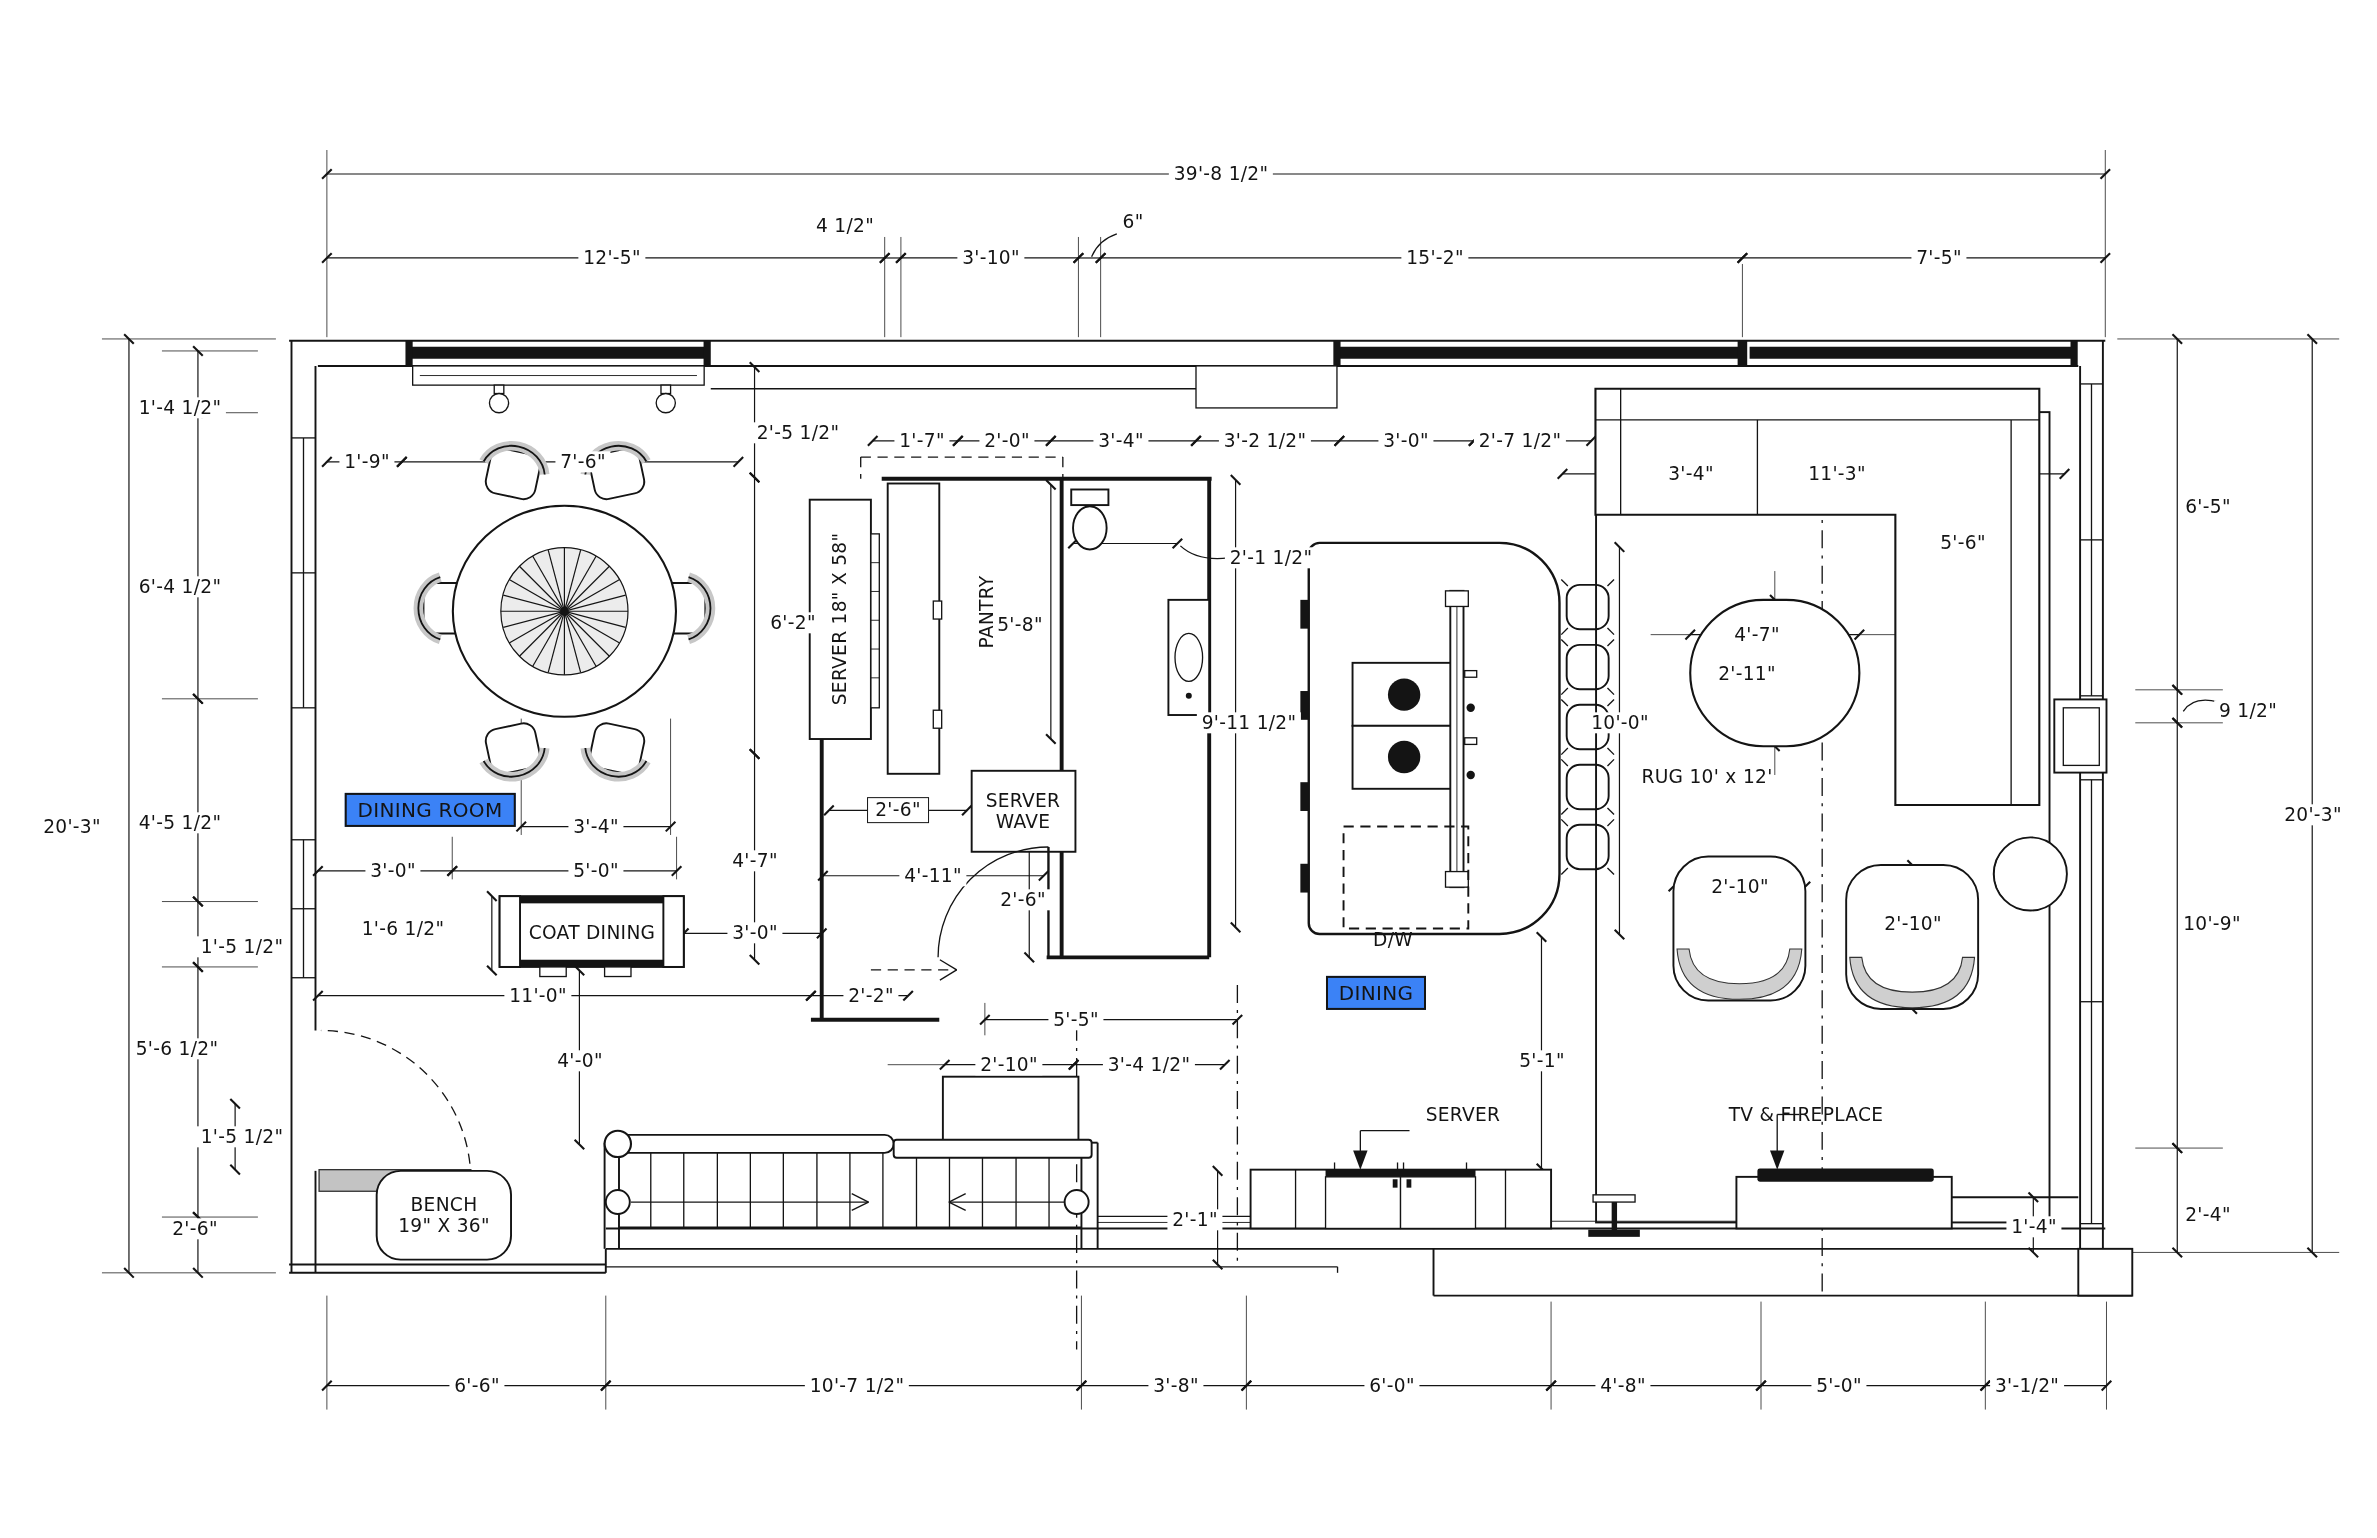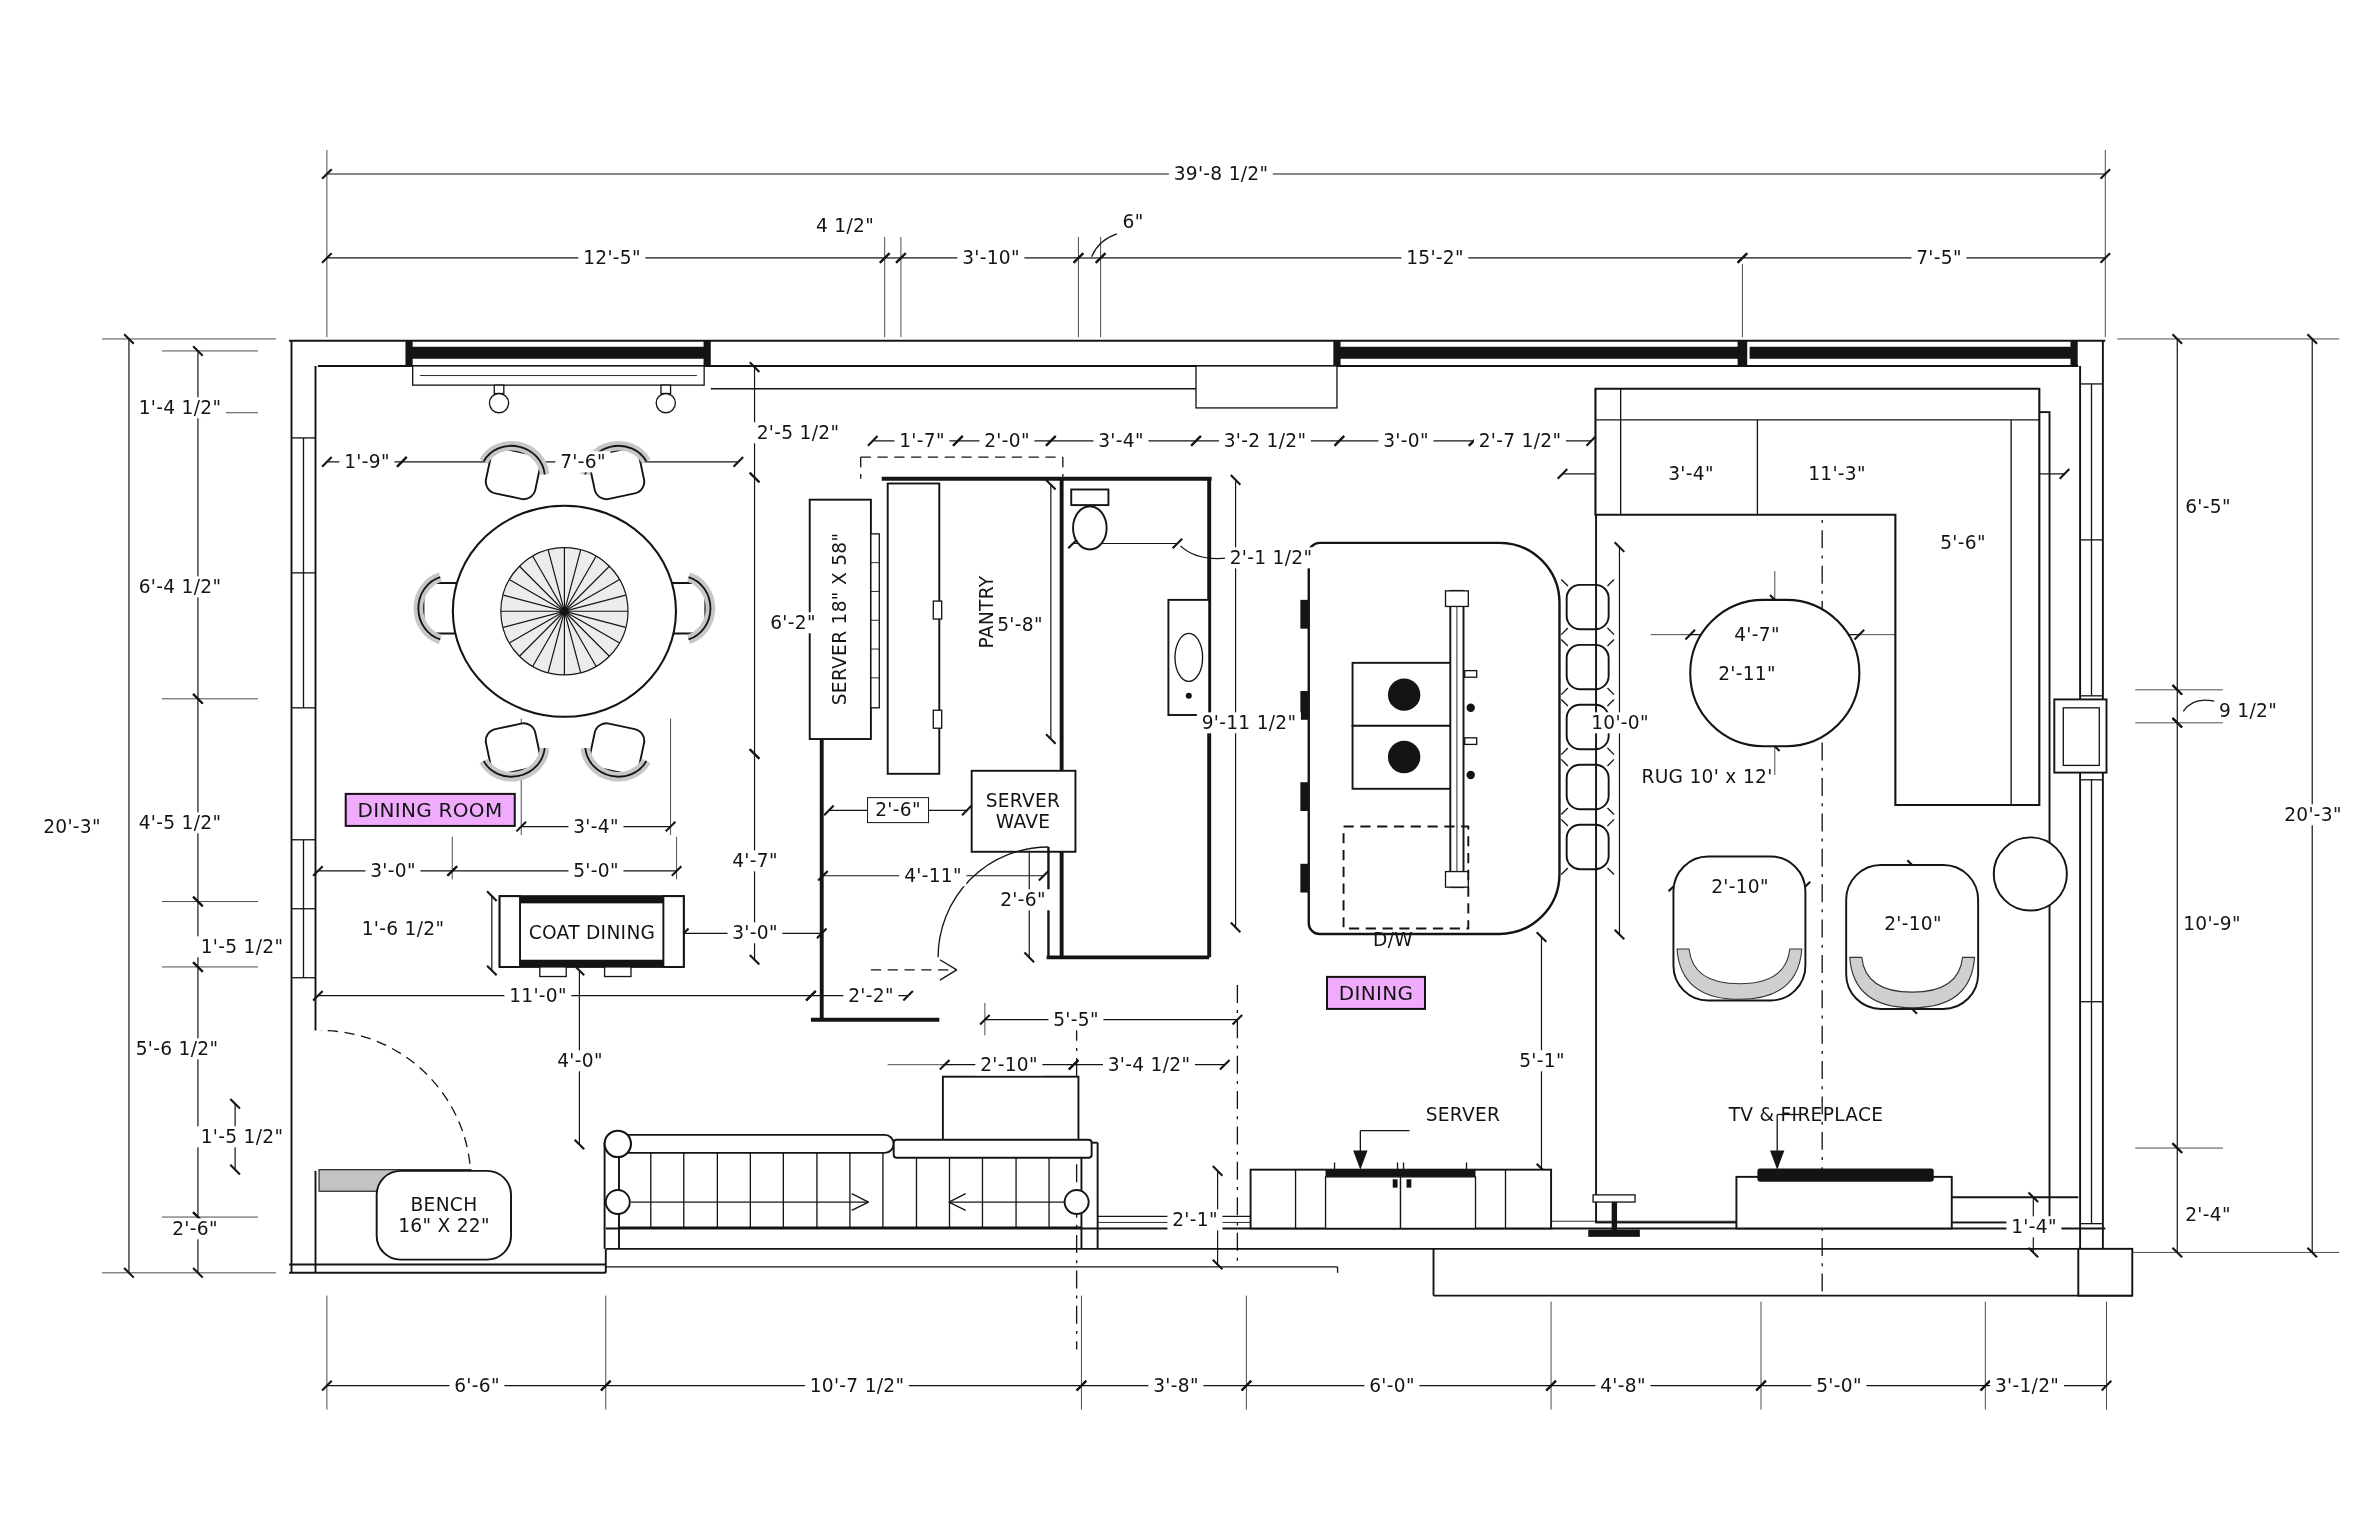--- a/index.html
+++ b/index.html
@@ -14,21 +14,21 @@
   .fw{fill:#fff}
   .fb{fill:#141414;stroke:none}
   .dim{stroke:#141414;stroke-width:2;fill:none;marker-start:url(#tk);marker-end:url(#tk)}
   .ext{stroke:#2a2a2a;stroke-width:1.4;fill:none}
   .dash{stroke-dasharray:17 11}
   .cl{stroke-dasharray:30 12 5 12}
   .lbl{position:absolute;transform:translate(-50%,-50%);font-size:18.6px;color:#141414;
        white-space:nowrap;letter-spacing:0.3px;line-height:1.15;text-align:center;z-index:5;}
   .bg{background:#fff;padding:0 4.8px;}
   .rot{transform:translate(-50%,-50%) rotate(-90deg);}
-  .roombox{border:2.1px solid #141414;padding:3.6px 10.8px;background:#f0abfc;font-size:20px;}
+  .roombox{border:2.1px solid #141414;padding:3.6px 10.8px;background:#3b82f6;font-size:20px;}
   .box2{border:1.5px solid #141414;padding:1.2px 7.2px;background:#fff;}
   .pre{white-space:pre-line;}
 </style>
 </head>
 <body>
 
 <div class="canvas">
 
 <svg class="plan-svg" viewBox="0 0 3963 2564">
   <defs>
@@ -525,16 +525,16 @@
 <div class="lbl" style="left:592px;top:933px">COAT DINING</div>
 <div class="lbl rot" style="left:840px;top:619px">SERVER 18" X 58"</div>
 <div class="lbl rot" style="left:987px;top:612px">PANTRY</div>
 <div class="lbl pre" style="left:1023px;top:811px">SERVER
 WAVE</div>
 <div class="lbl" style="left:1393px;top:940px">D/W</div>
 <div class="lbl" style="left:1707px;top:777px">RUG 10' x 12'</div>
 <div class="lbl" style="left:1463px;top:1115px">SERVER</div>
 <div class="lbl" style="left:1806px;top:1115px">TV &amp; FIREPLACE</div>
 <div class="lbl pre" style="left:444px;top:1215px">BENCH
-16" X 22"</div>
+19" X 36"</div>
 
 </div>
 
 
 </body></html>

